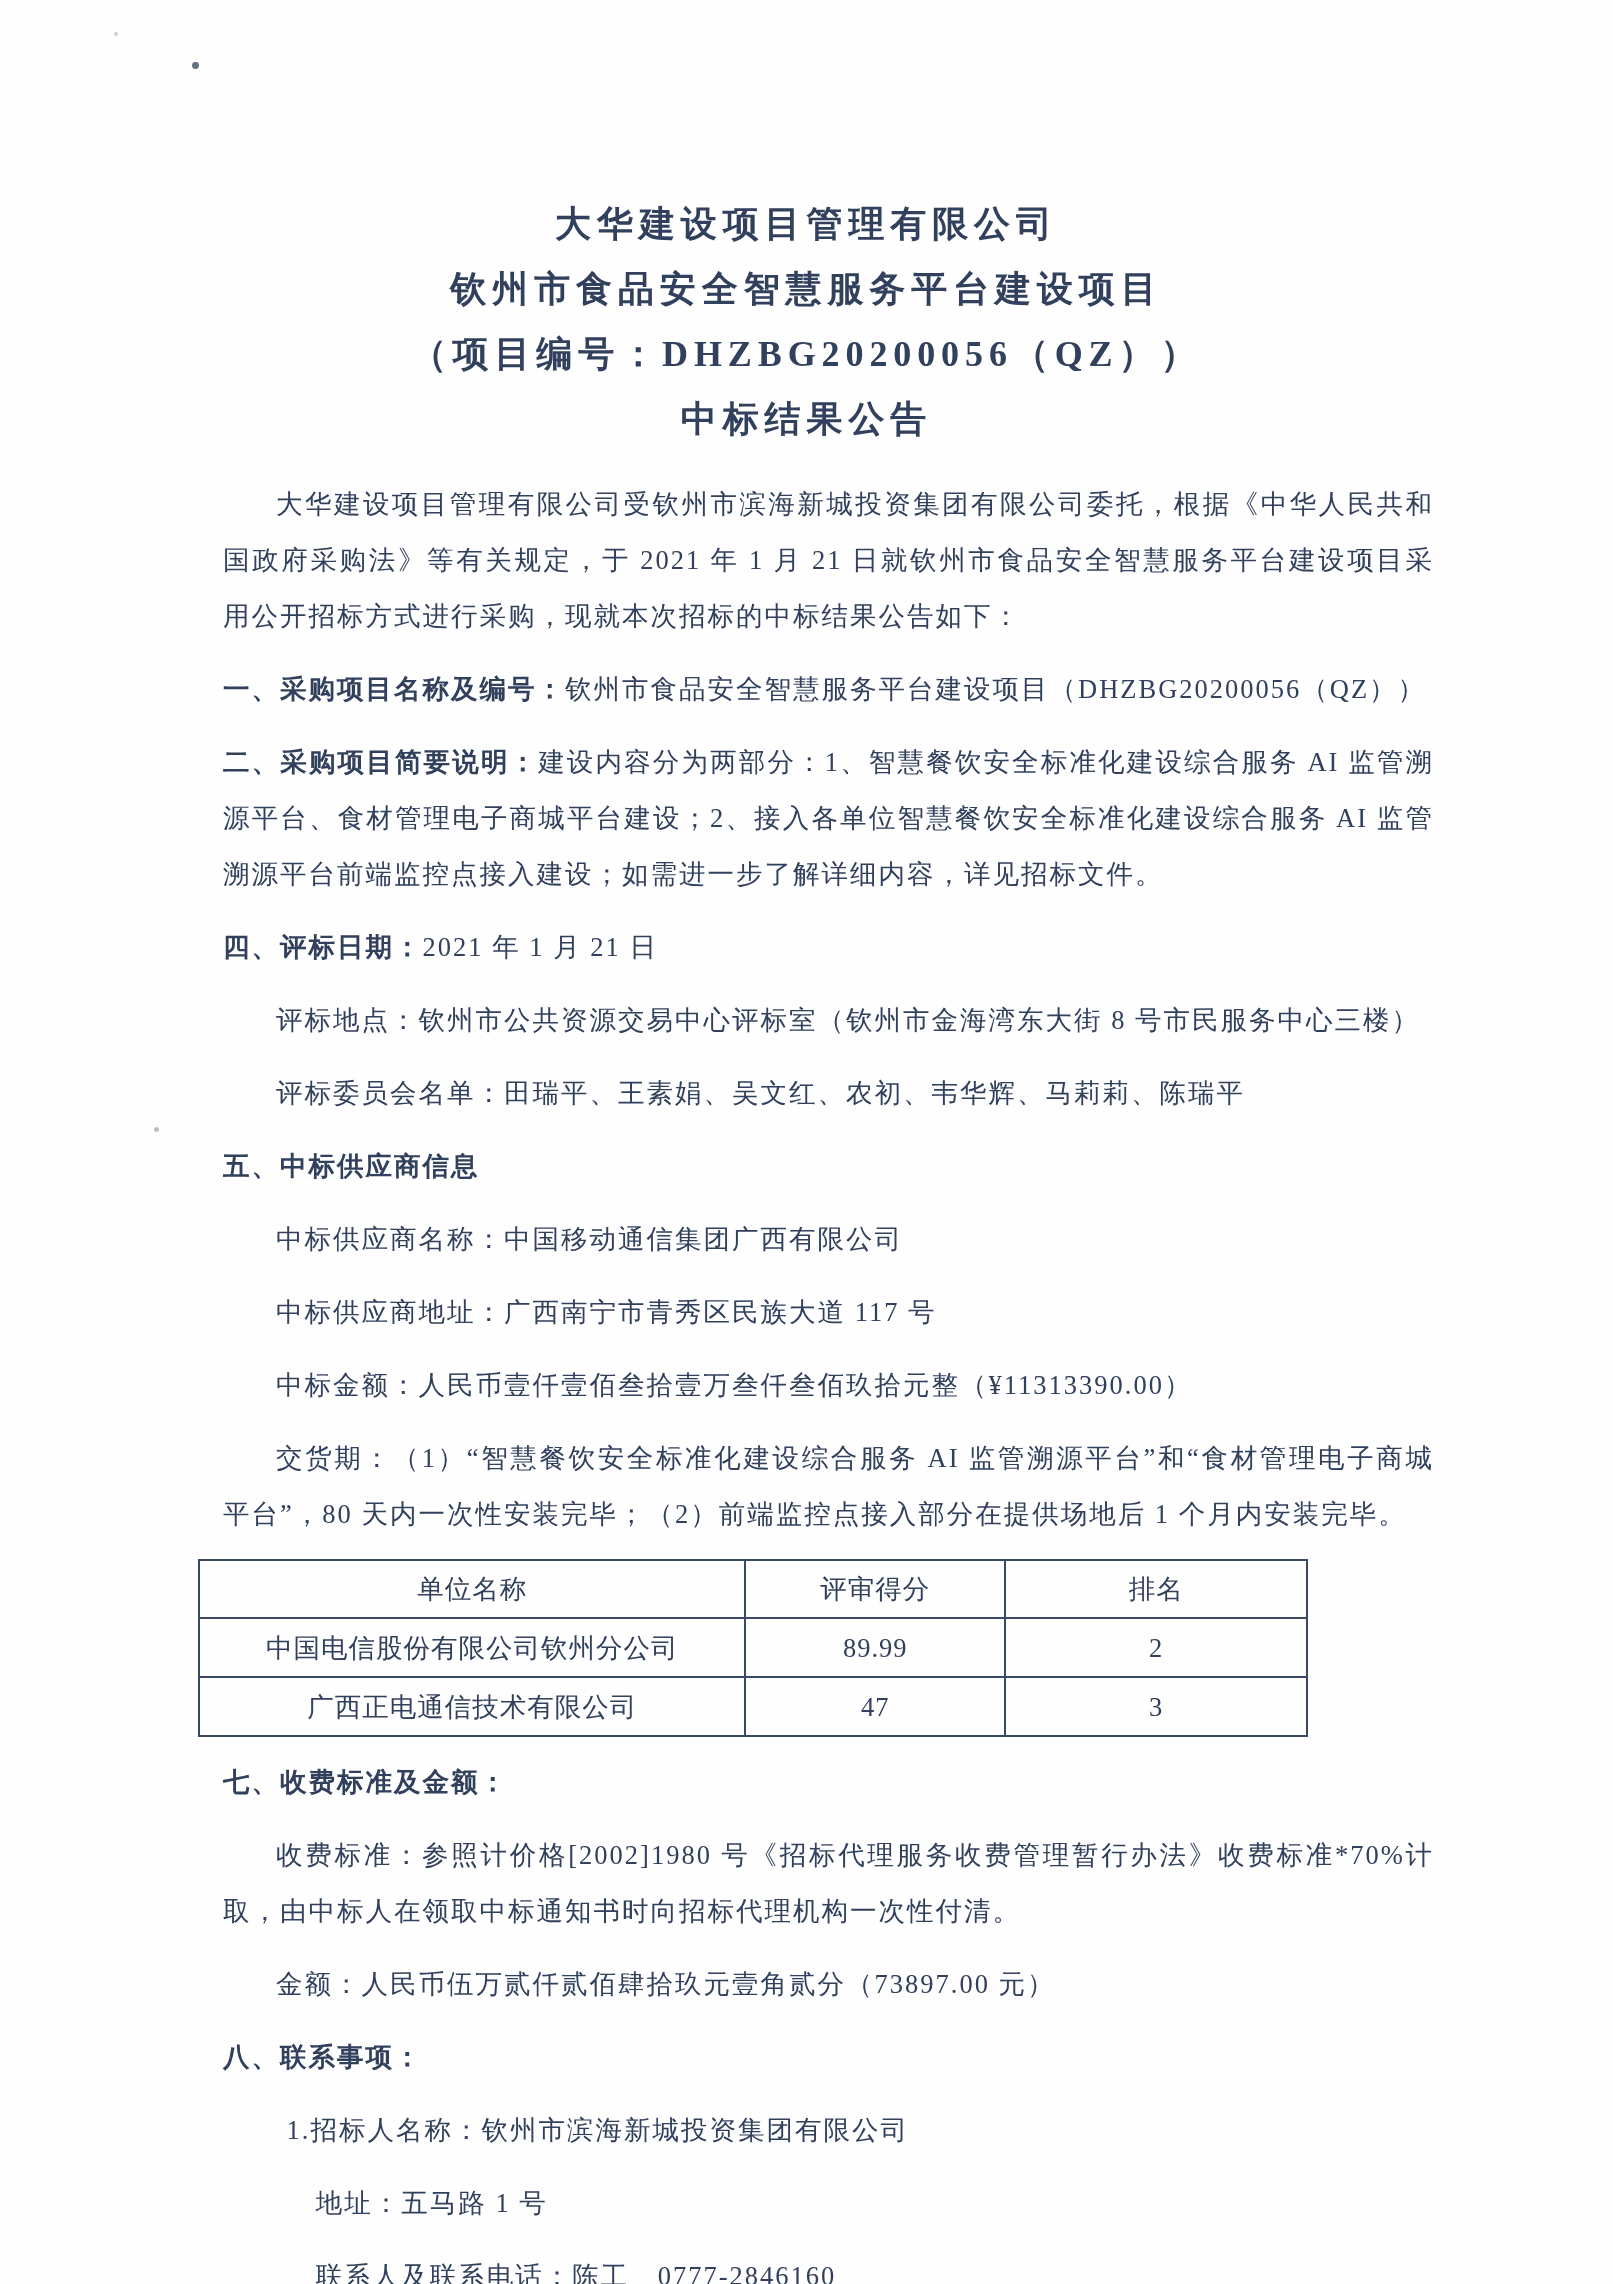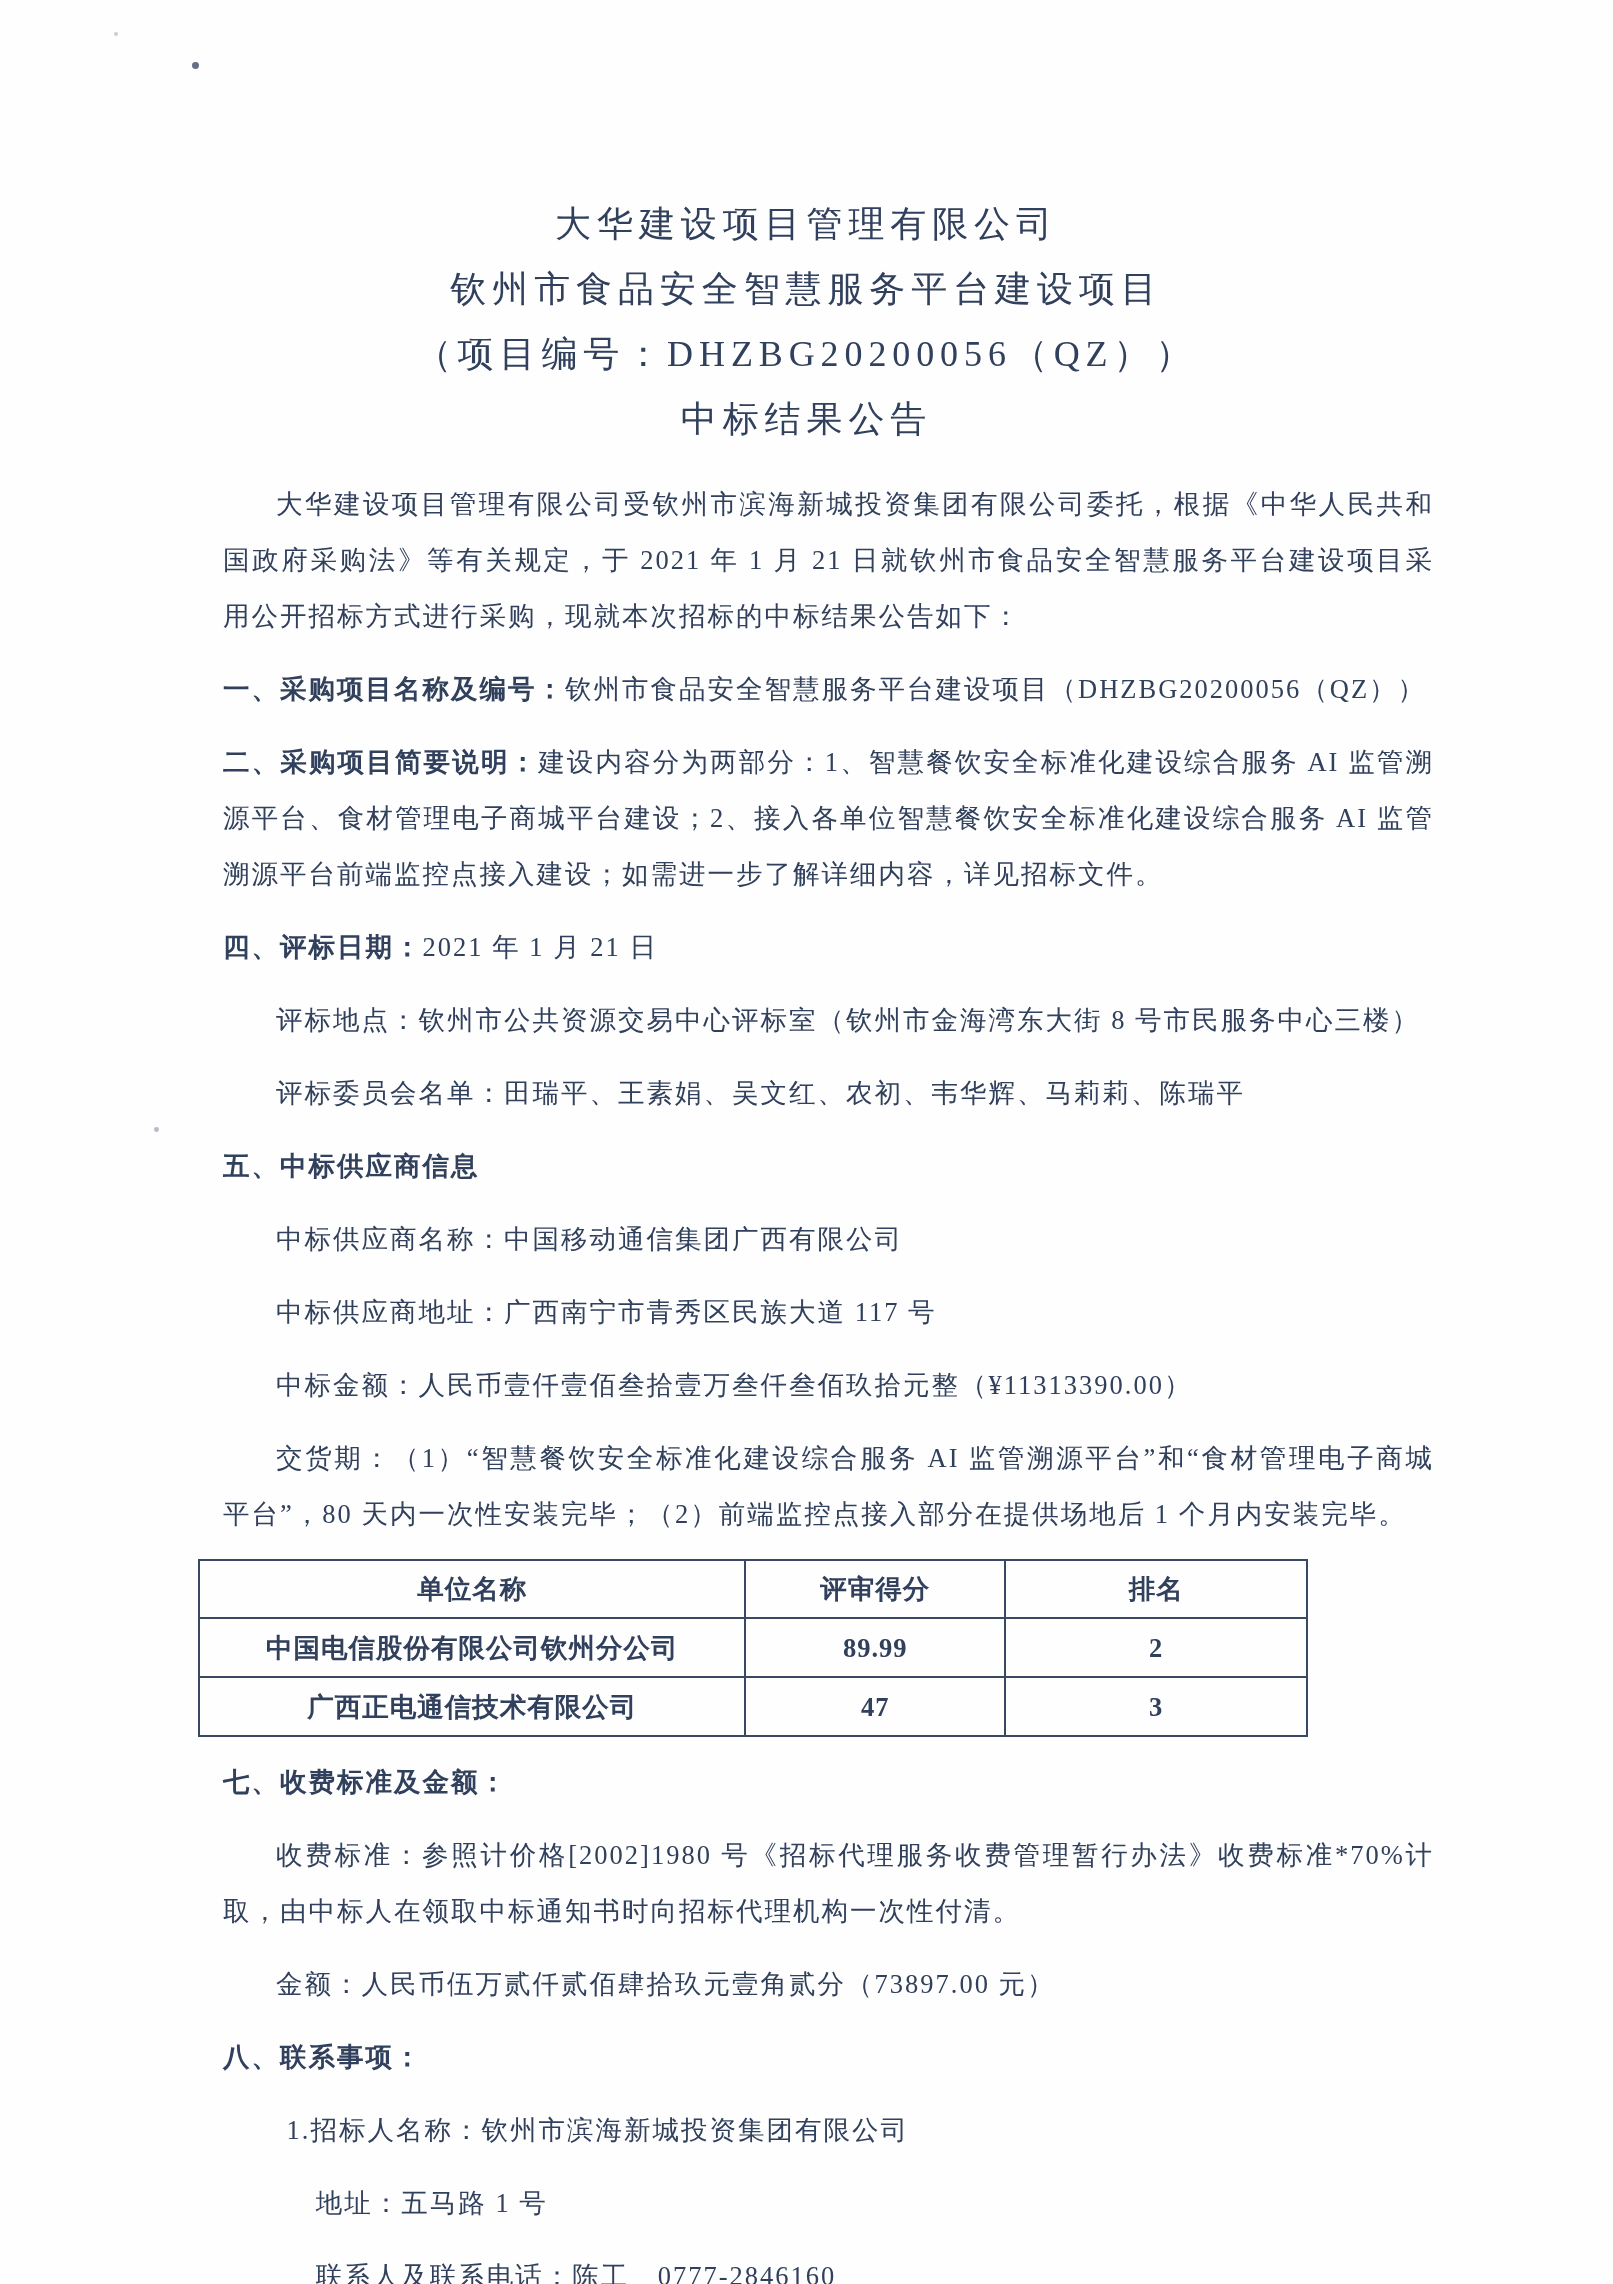--- a/index.html
+++ b/index.html
@@ -19,21 +19,21 @@
   }
   
   .speck{position:absolute;border-radius:50%;background:var(--ink);}
   .speck.a{left:192px;top:62px;width:6.9px;height:6.9px;opacity:.75;}
   .speck.b{left:114px;top:32px;width:3.9px;height:3.9px;opacity:.25;}
   .speck.c{left:154px;top:1127px;width:4.9px;height:4.9px;opacity:.35;}
 
   .titles{
     position:absolute;left:0;top:192px;width:1613px;
     text-align:center;
-    font-size:36px;font-weight:400;
+    font-size:36px;font-weight:700;
     line-height:65px;letter-spacing:5.9px;
   }
   .body{
     position:absolute;left:206px;top:459px;width:1245px;
     font-size:26.5px;line-height:56px;letter-spacing:2px;
     text-align:justify;
   }
   .body p{margin:17px;padding:0;}
   .hd{font-weight:700;}
   .indent{text-indent:2em;}
@@ -43,21 +43,21 @@
   table.score-table{
     border-collapse:collapse;
     table-layout:fixed;
     margin-left:-7.8px;
     width:1108px;
     text-align:center;
     letter-spacing:1px;
   }
   .score-table th,.score-table td{
     border:2px solid var(--border);
-    font-weight:700;
+    font-weight:400;
     padding:0;
     overflow:hidden;
   }
   .score-table{border:2.9px solid var(--border);}
   .score-table thead tr{height:53px;}
   .score-table tbody tr{height:59px;}
   .score-table thead th{border-bottom-width:2.9px;}
 </style>
 </head>
 <body>

